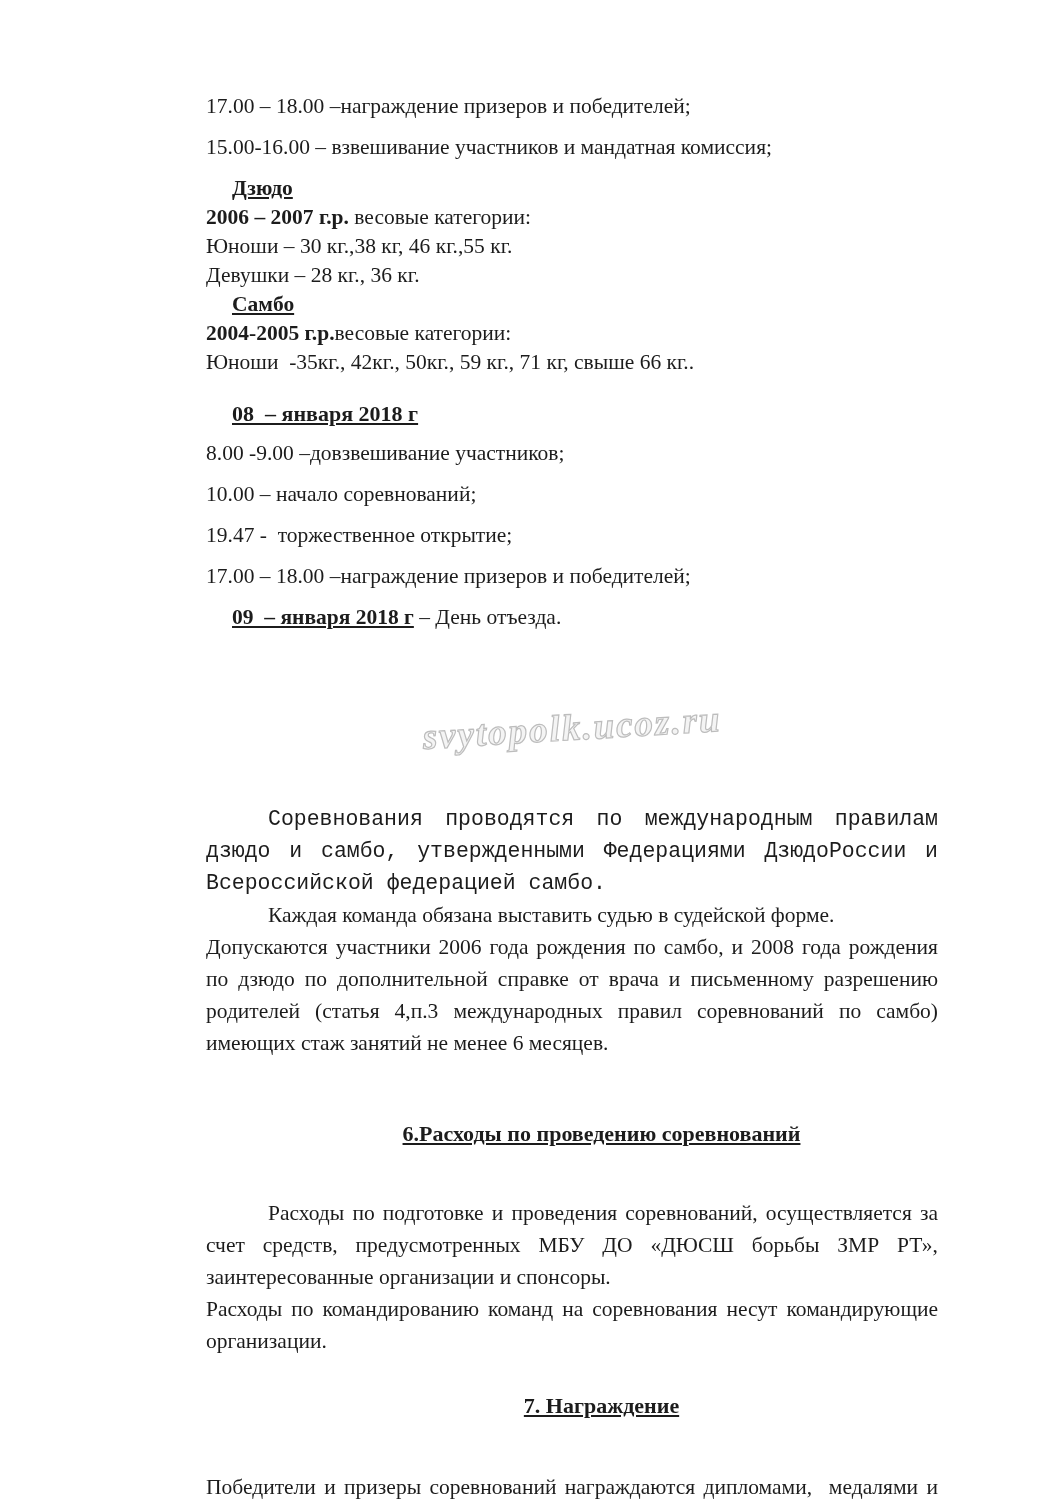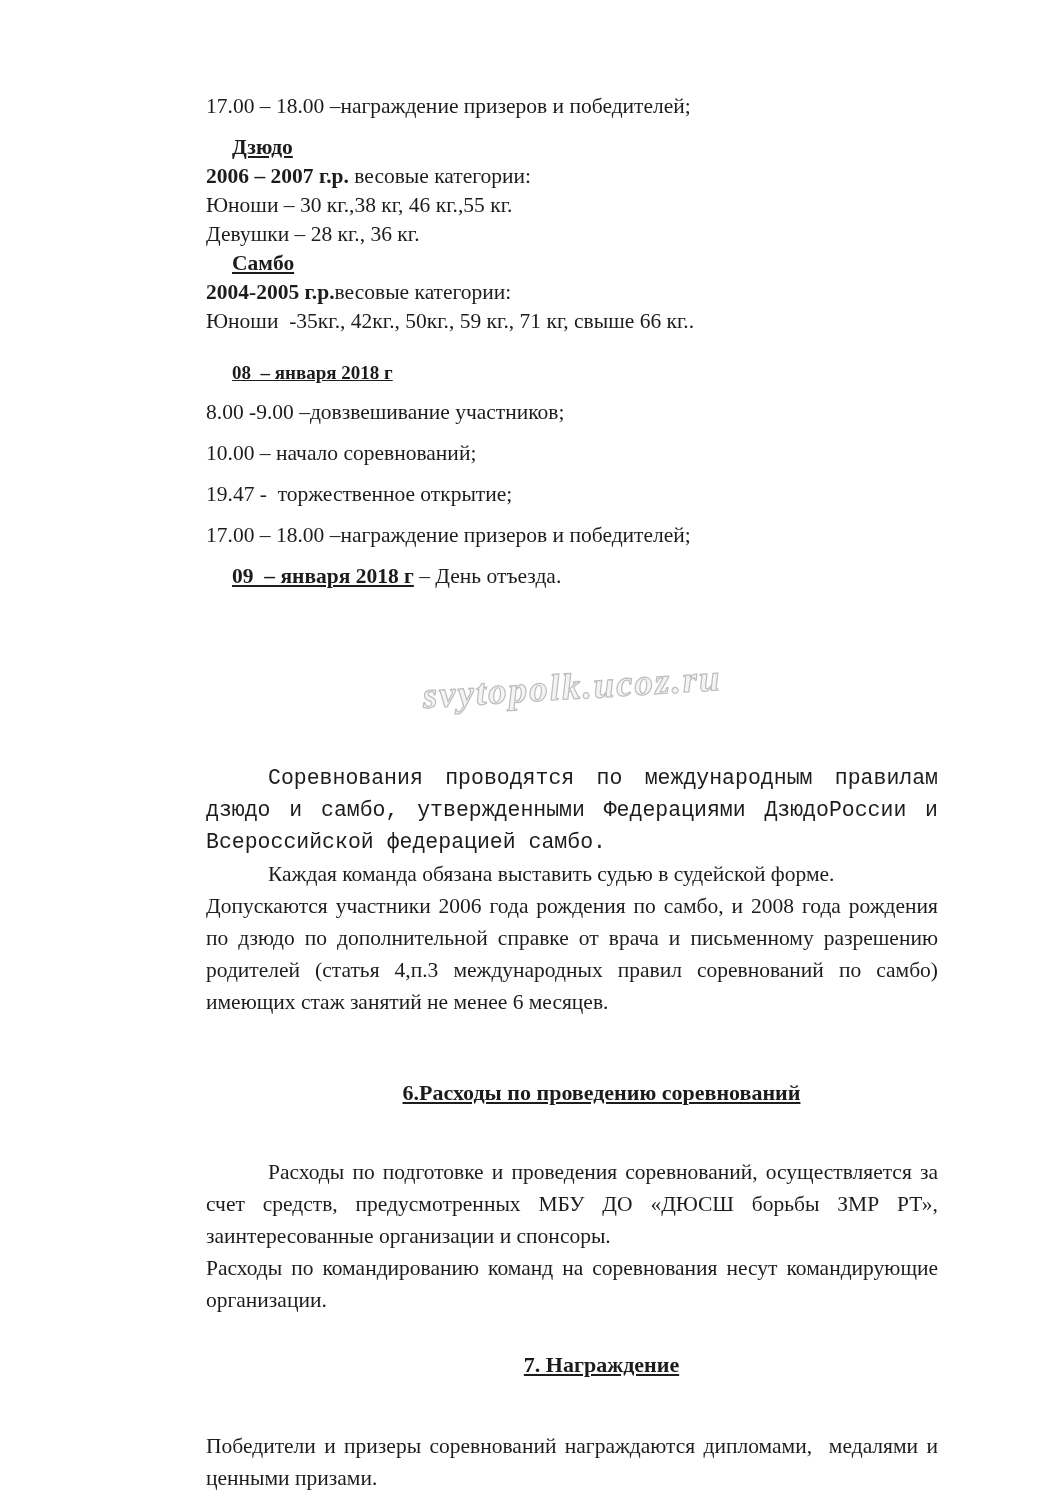--- a/index.html
+++ b/index.html
@@ -31,21 +31,21 @@
     margin-top: 9px;
   }
   .dense p {
     font-size: 21.5px;
     line-height: 29px;
     white-space: pre-wrap;
   }
   .b { font-weight: bold; }
   .u { text-decoration: underline; margin-left: 26px; }
   .date-line {
-    font-size: 19px;
+    font-size: 22px;
     line-height: 29px;
     margin-top: 22px;
     margin-bottom: 11px;
     white-space: pre-wrap;
   }
   .heading {
     position: relative;
     text-align: center;
     font-size: 22px;
     line-height: 30px;
@@ -81,20 +81,21 @@
   .indent { text-indent: 62px; }
   .para-5-1 { margin-top: 16px; font-family: Liberation Mono, monospace; }
 </style>
 </head>
 <body>
 
 <div class="page">
   <div class="content">
 
     <p class="time">17.00 – 18.00 –награждение призеров и победителей;</p>
+    <p class="time">15.00-16.00 – взвешивание участников и мандатная комиссия;</p>
 
     <div class="dense">
       <p class="b u">Дзюдо</p>
       <p><span class="b">2006 – 2007 г.р.</span><span> весовые категории:</span></p>
       <p>Юноши – 30 кг.,38 кг, 46 кг.,55 кг.</p>
       <p>Девушки – 28 кг., 36 кг.</p>
       <p class="b u">Самбо</p>
       <p><span class="b">2004-2005 г.р.</span><span>весовые категории:</span></p>
       <p>Юноши  -35кг., 42кг., 50кг., 59 кг., 71 кг, свыше 66 кг..</p>
     </div>

